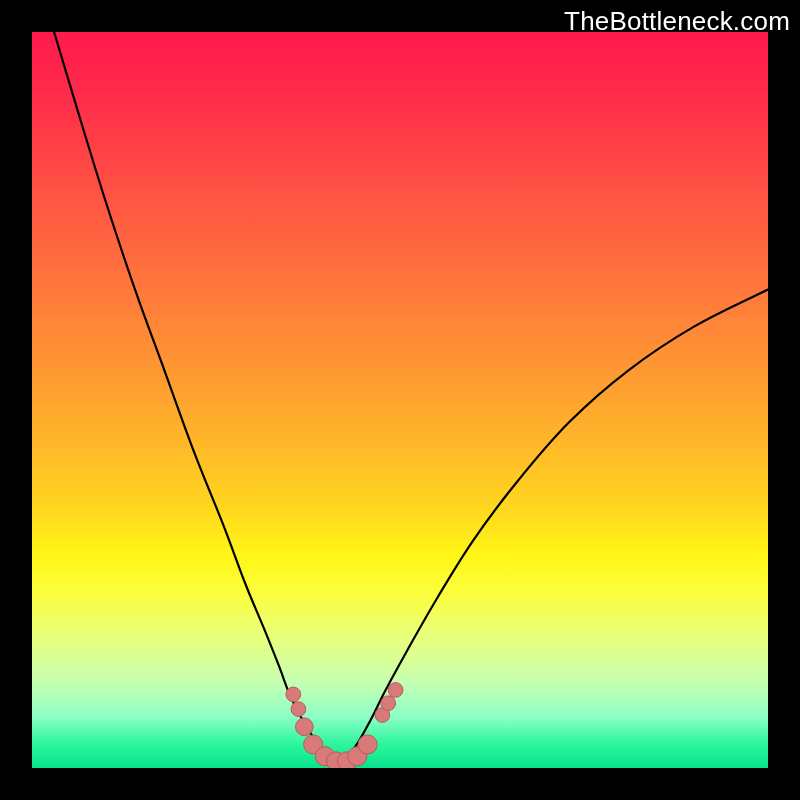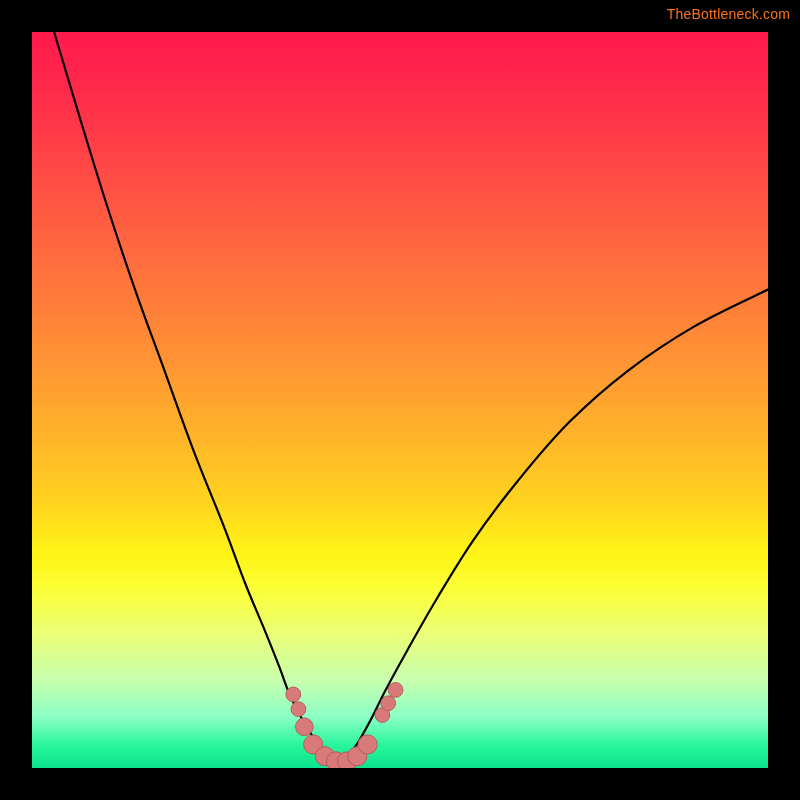--- a/index.html
+++ b/index.html
@@ -38,22 +38,22 @@
       #c9ffae 88%,
       #8dffc6 93%,
       #27f59a 97%,
       #0AE38D 100%
     );
   }
   .attribution {
     position: absolute;
     top: 6px;
     right: 10px;
-    color: #f97316;
-    font-size: 14px;
+    color: #ffffff;
+    font-size: 26px;
     letter-spacing: 0.2px;
     font-weight: 400;
     user-select: none;
     margin-left: 32px;
   }
   svg.curves {
     position: absolute;
     left: 0;
     top: 0;
     width: 736px;

